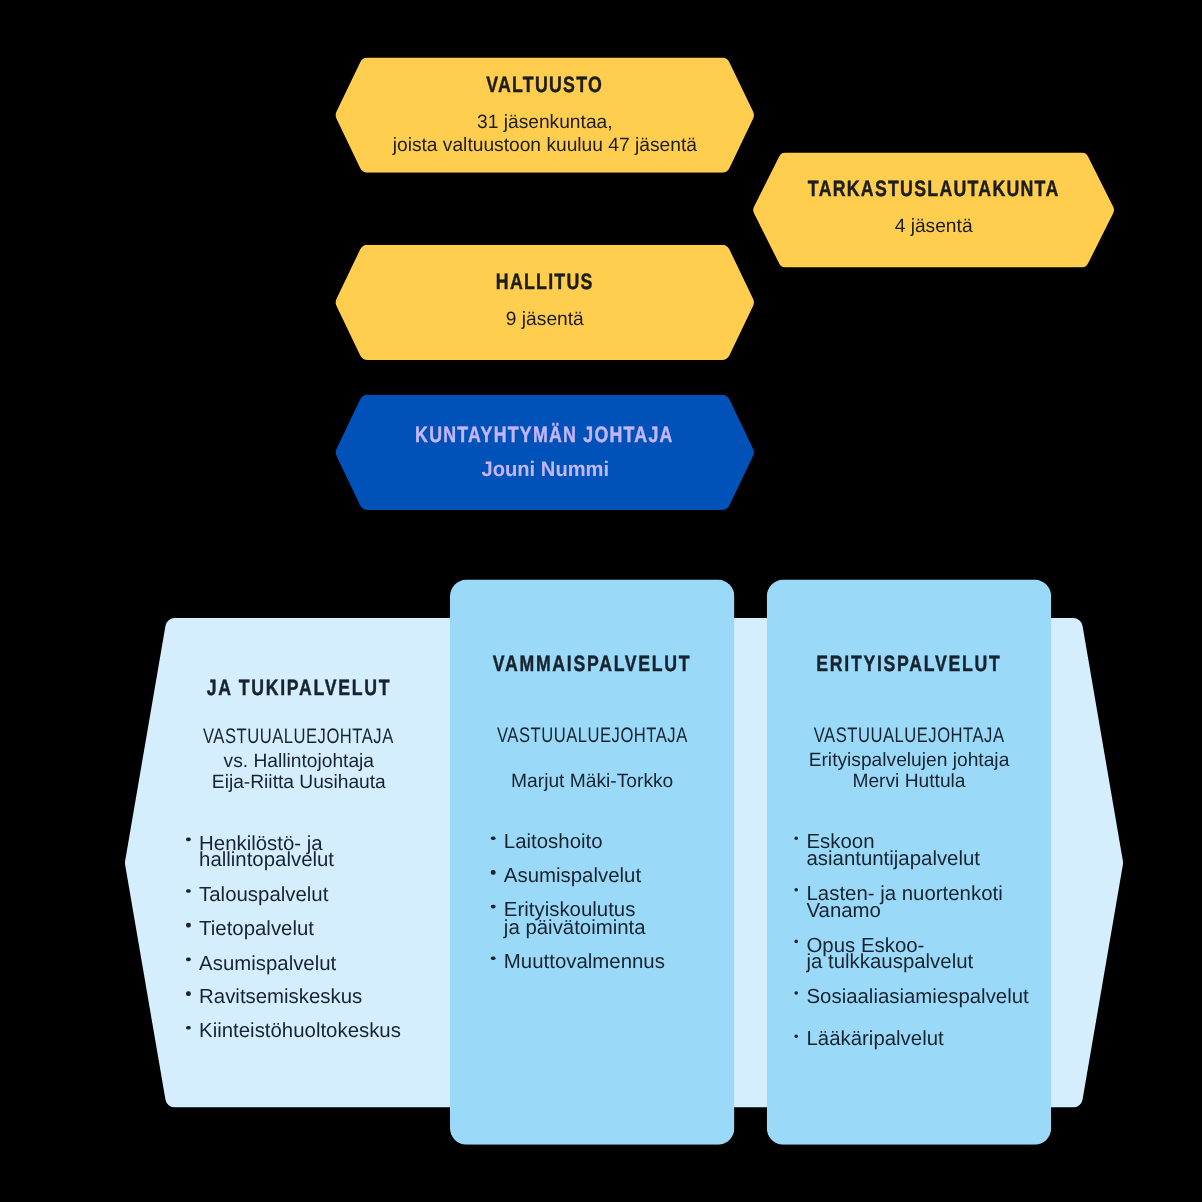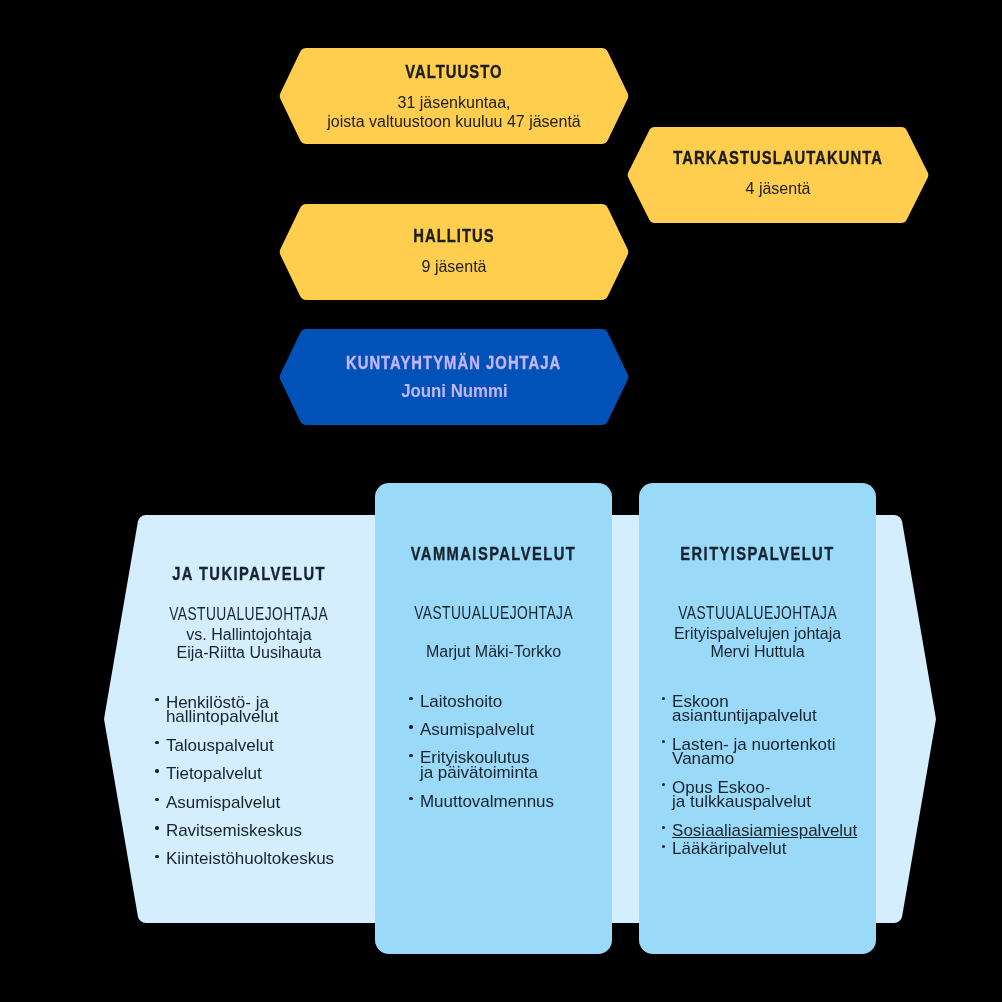--- a/index.html
+++ b/index.html
@@ -131,18 +131,18 @@
     <div class="tl" style="top:122px;"><span class="capsreg">VASTUUALUEJOHTAJA</span></div>
     <div class="tl body" style="top:140.5px;">Erityispalvelujen johtaja</div>
     <div class="tl body" style="top:158.8px;">Mervi Huttula</div>
     <div class="collist" style="left:22.7px;top:211.6px;width:214px;">
       <div class="li" style="margin-bottom:13.85px;">Eskoon
 asiantuntijapalvelut</div>
       <div class="li" style="margin-bottom:13.85px;">Lasten- ja nuortenkoti
 Vanamo</div>
       <div class="li" style="margin-bottom:13.85px;">Opus Eskoo-
 ja tulkkauspalvelut</div>
-      <div class="li" style="margin-bottom:4px;text-decoration:underline;">Sosiaaliasiamiespalvelut</div>
+      <div class="li" style="margin-bottom:21px;">Sosiaaliasiamiespalvelut</div>
       <div class="li">Lääkäripalvelut</div>
     </div>
   </div>
 
 </div>
 
 </body></html>

